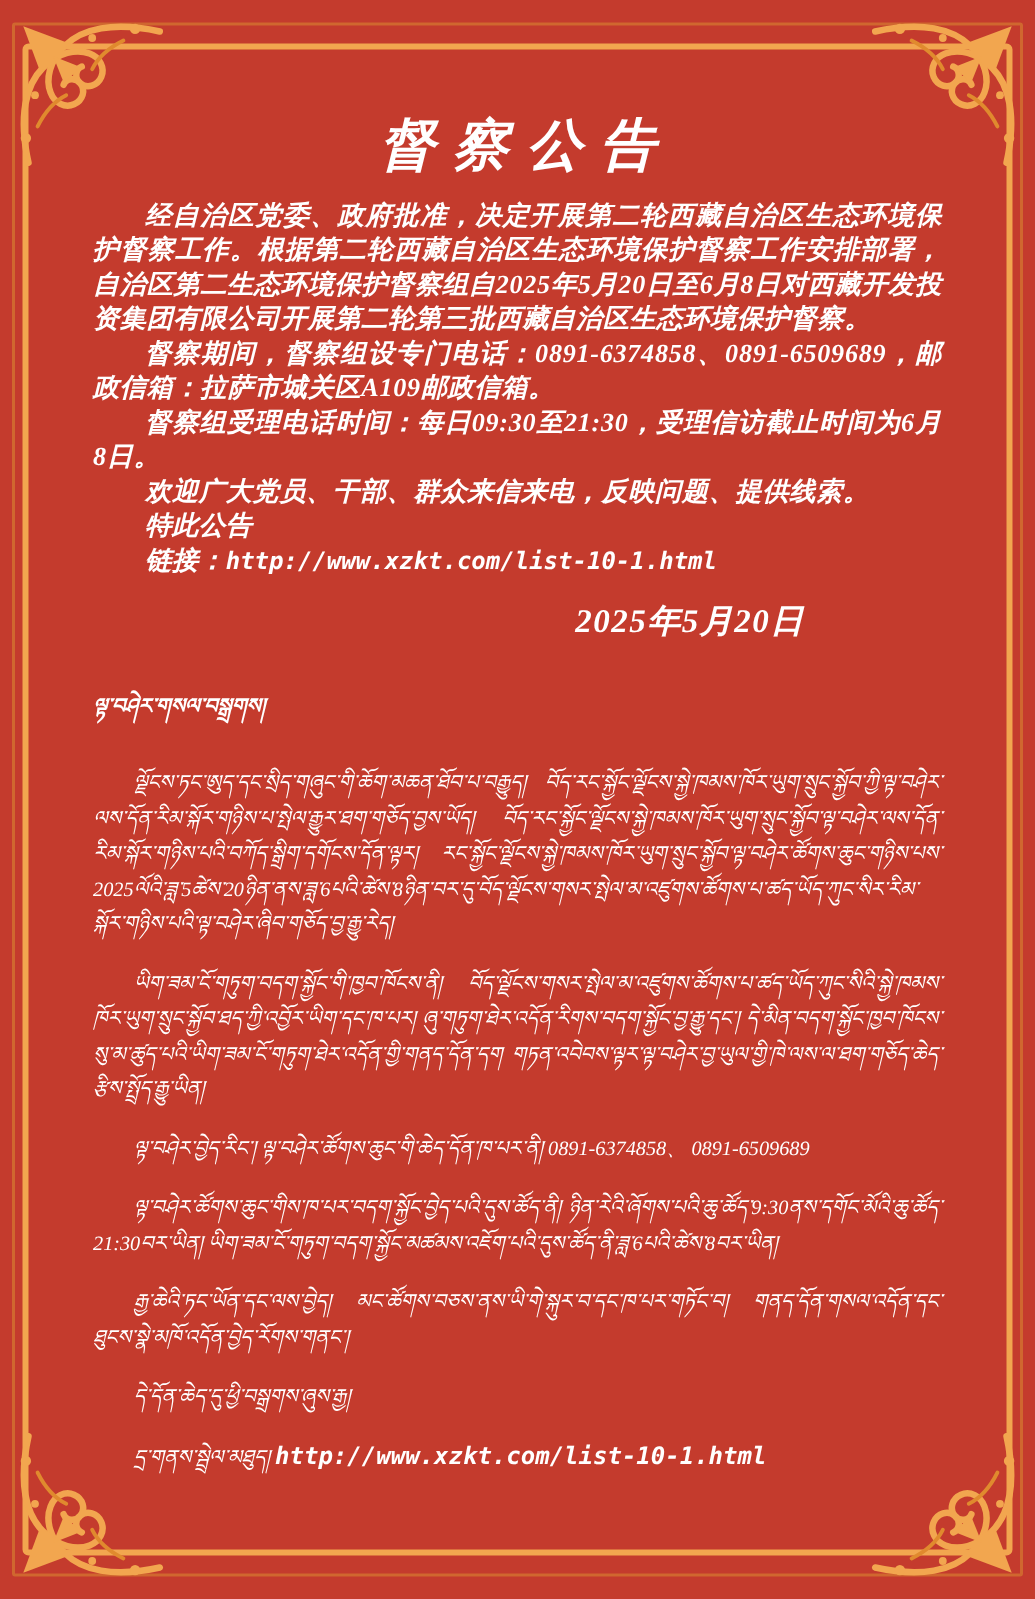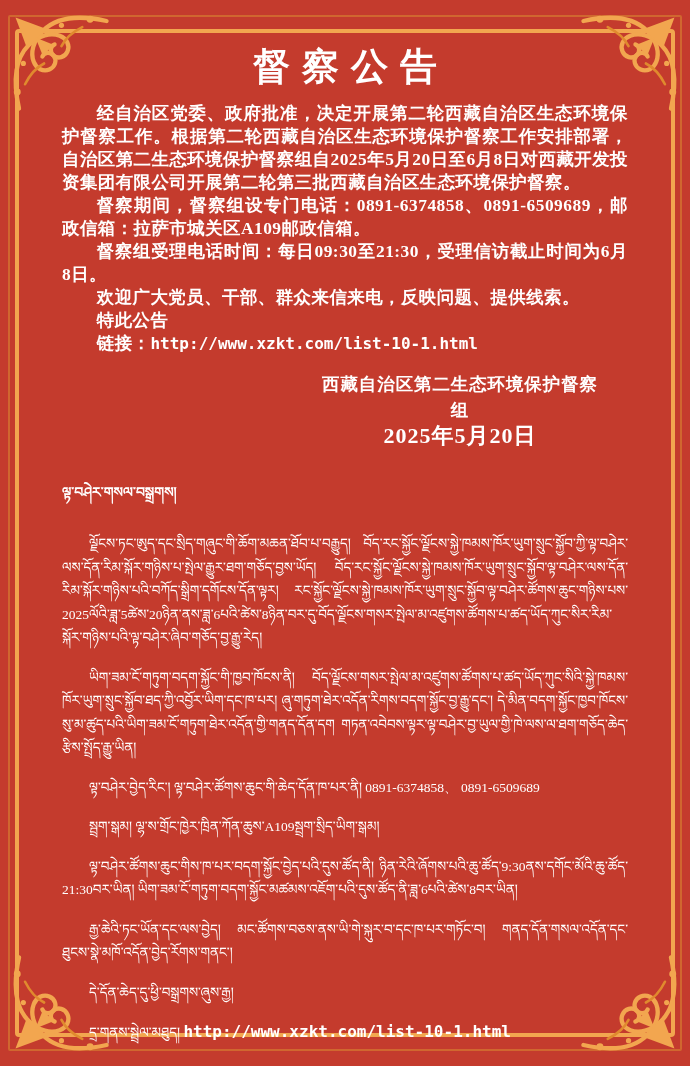--- a/index.html
+++ b/index.html
@@ -20,21 +20,21 @@
     position:absolute;left:15px;right:15px;top:29px;bottom:29px;
     border:4px solid #f2a64f;border-radius:4px;pointer-events:none;
   }
   .corner{position:absolute;width:104px;height:104px;}
   .corner.tl{top:8px;left:6px;}
   .corner.tr{top:8px;right:6px;transform:scaleX(-1);}
   .corner.bl{bottom:8px;left:6px;transform:scaleY(-1);}
   .corner.br{bottom:8px;right:6px;transform:scale(-1,-1);}
   
   .content{
-    position:absolute;left:62px;top:42px;width:566px;
+    position:absolute;left:62px;top:72px;width:566px;font-style:italic;
   }
   .cn-title{
     margin:0 0 10px 0;
     font-size:37px;font-weight:bold;letter-spacing:12px;
     text-align:center;white-space:nowrap;
     text-indent:12px; 
   }
   .cn-body p{
     margin:0;
     font-size:17.4px;line-height:23px;font-weight:bold;
@@ -110,30 +110,28 @@
   <div class="cn-body">
     <p>经自治区党委、政府批准，决定开展第二轮西藏自治区生态环境保护督察工作。根据第二轮西藏自治区生态环境保护督察工作安排部署，自治区第二生态环境保护督察组自2025年5月20日至6月8日对西藏开发投资集团有限公司开展第二轮第三批西藏自治区生态环境保护督察。</p>
     <p>督察期间，督察组设专门电话：0891-6374858、0891-6509689，邮政信箱：拉萨市城关区A109邮政信箱。</p>
     <p>督察组受理电话时间：每日09:30至21:30，受理信访截止时间为6月8日。</p>
     <p>欢迎广大党员、干部、群众来信来电，反映问题、提供线索。</p>
     <p>特此公告</p>
     <p><span>链接：</span><span class="mono">http://www.xzkt.com/list-10-1.html</span></p>
   </div>
 
   <div class="cn-sign-block">
-    <div class="sig">西藏自治区第二生态环境保护督察组</div>
     <div class="dat">2025年5月20日</div>
   </div>
 
   <h2 class="bo-title">ལྟ་བཤེར་གསལ་བསྒྲགས།</h2>
 
   <div class="bo-body">
     <p>ལྗོངས་ཏང་ཨུད་དང་སྲིད་གཞུང་གི་ཆོག་མཆན་ཐོབ་པ་བརྒྱུད། བོད་རང་སྐྱོང་ལྗོངས་སྐྱེ་ཁམས་ཁོར་ཡུག་སྲུང་སྐྱོབ་ཀྱི་ལྟ་བཤེར་ལས་དོན་རིམ་སྐོར་གཉིས་པ་སྤེལ་རྒྱུར་ཐག་གཅོད་བྱས་ཡོད། བོད་རང་སྐྱོང་ལྗོངས་སྐྱེ་ཁམས་ཁོར་ཡུག་སྲུང་སྐྱོབ་ལྟ་བཤེར་ལས་དོན་རིམ་སྐོར་གཉིས་པའི་བཀོད་སྒྲིག་དགོངས་དོན་ལྟར། རང་སྐྱོང་ལྗོངས་སྐྱེ་ཁམས་ཁོར་ཡུག་སྲུང་སྐྱོབ་ལྟ་བཤེར་ཚོགས་ཆུང་གཉིས་པས་2025ལོའི་ཟླ་5ཚེས་20ཉིན་ནས་ཟླ་6པའི་ཚེས་8ཉིན་བར་དུ་བོད་ལྗོངས་གསར་སྤེལ་མ་འཛུགས་ཚོགས་པ་ཚད་ཡོད་ཀུང་སིར་རིམ་སྐོར་གཉིས་པའི་ལྟ་བཤེར་ཞིབ་གཅོད་བྱ་རྒྱུ་རེད།</p>
     <p>ཡིག་ཟམ་ངོ་གཏུག་བདག་སྐྱོང་གི་ཁྱབ་ཁོངས་ནི། བོད་ལྗོངས་གསར་སྤེལ་མ་འཛུགས་ཚོགས་པ་ཚད་ཡོད་ཀུང་སིའི་སྐྱེ་ཁམས་ཁོར་ཡུག་སྲུང་སྐྱོབ་ཐད་ཀྱི་འབྱོར་ཡིག་དང་ཁ་པར། ཞུ་གཏུག་ཐེར་འདོན་རིགས་བདག་སྐྱོང་བྱ་རྒྱུ་དང་། དེ་མིན་བདག་སྐྱོང་ཁྱབ་ཁོངས་སུ་མ་ཚུད་པའི་ཡིག་ཟམ་ངོ་གཏུག་ཐེར་འདོན་གྱི་གནད་དོན་དག གཏན་འབེབས་ལྟར་ལྟ་བཤེར་བྱ་ཡུལ་གྱི་ཁེ་ལས་ལ་ཐག་གཅོད་ཆེད་རྩིས་སྤྲོད་རྒྱུ་ཡིན།</p>
     <p>ལྟ་བཤེར་བྱེད་རིང་། ལྟ་བཤེར་ཚོགས་ཆུང་གི་ཆེད་དོན་ཁ་པར་ནི། 0891-6374858、 0891-6509689</p>
-    <p>སྦྲག་སྒམ། ལྷ་ས་གྲོང་ཁྱེར་ཁྲིན་ཀོན་ཆུས་A109སྦྲག་སྲིད་ཡིག་སྒམ།</p>
     <p>ལྟ་བཤེར་ཚོགས་ཆུང་གིས་ཁ་པར་བདག་སྐྱོང་བྱེད་པའི་དུས་ཚོད་ནི། ཉིན་རེའི་ཞོགས་པའི་ཆུ་ཚོད་9:30ནས་དགོང་མོའི་ཆུ་ཚོད་21:30བར་ཡིན། ཡིག་ཟམ་ངོ་གཏུག་བདག་སྐྱོང་མཚམས་འཇོག་པའི་དུས་ཚོད་ནི་ཟླ་6པའི་ཚེས་8བར་ཡིན།</p>
     <p>རྒྱ་ཆེའི་ཏང་ཡོན་དང་ལས་བྱེད། མང་ཚོགས་བཅས་ནས་ཡི་གེ་སྐུར་བ་དང་ཁ་པར་གཏོང་བ། གནད་དོན་གསལ་འདོན་དང་ཐུངས་སྣེ་མཁོ་འདོན་བྱེད་རོགས་གནང་།</p>
     <p>དེ་དོན་ཆེད་དུ་ཕྱི་བསྒྲགས་ཞུས་རྒྱ།</p>
     <p><span>དྲ་གནས་སྦྲེལ་མཐུད།</span> <span class="mono">http://www.xzkt.com/list-10-1.html</span></p>
   </div>
 
 </div>
 
 </body></html>

